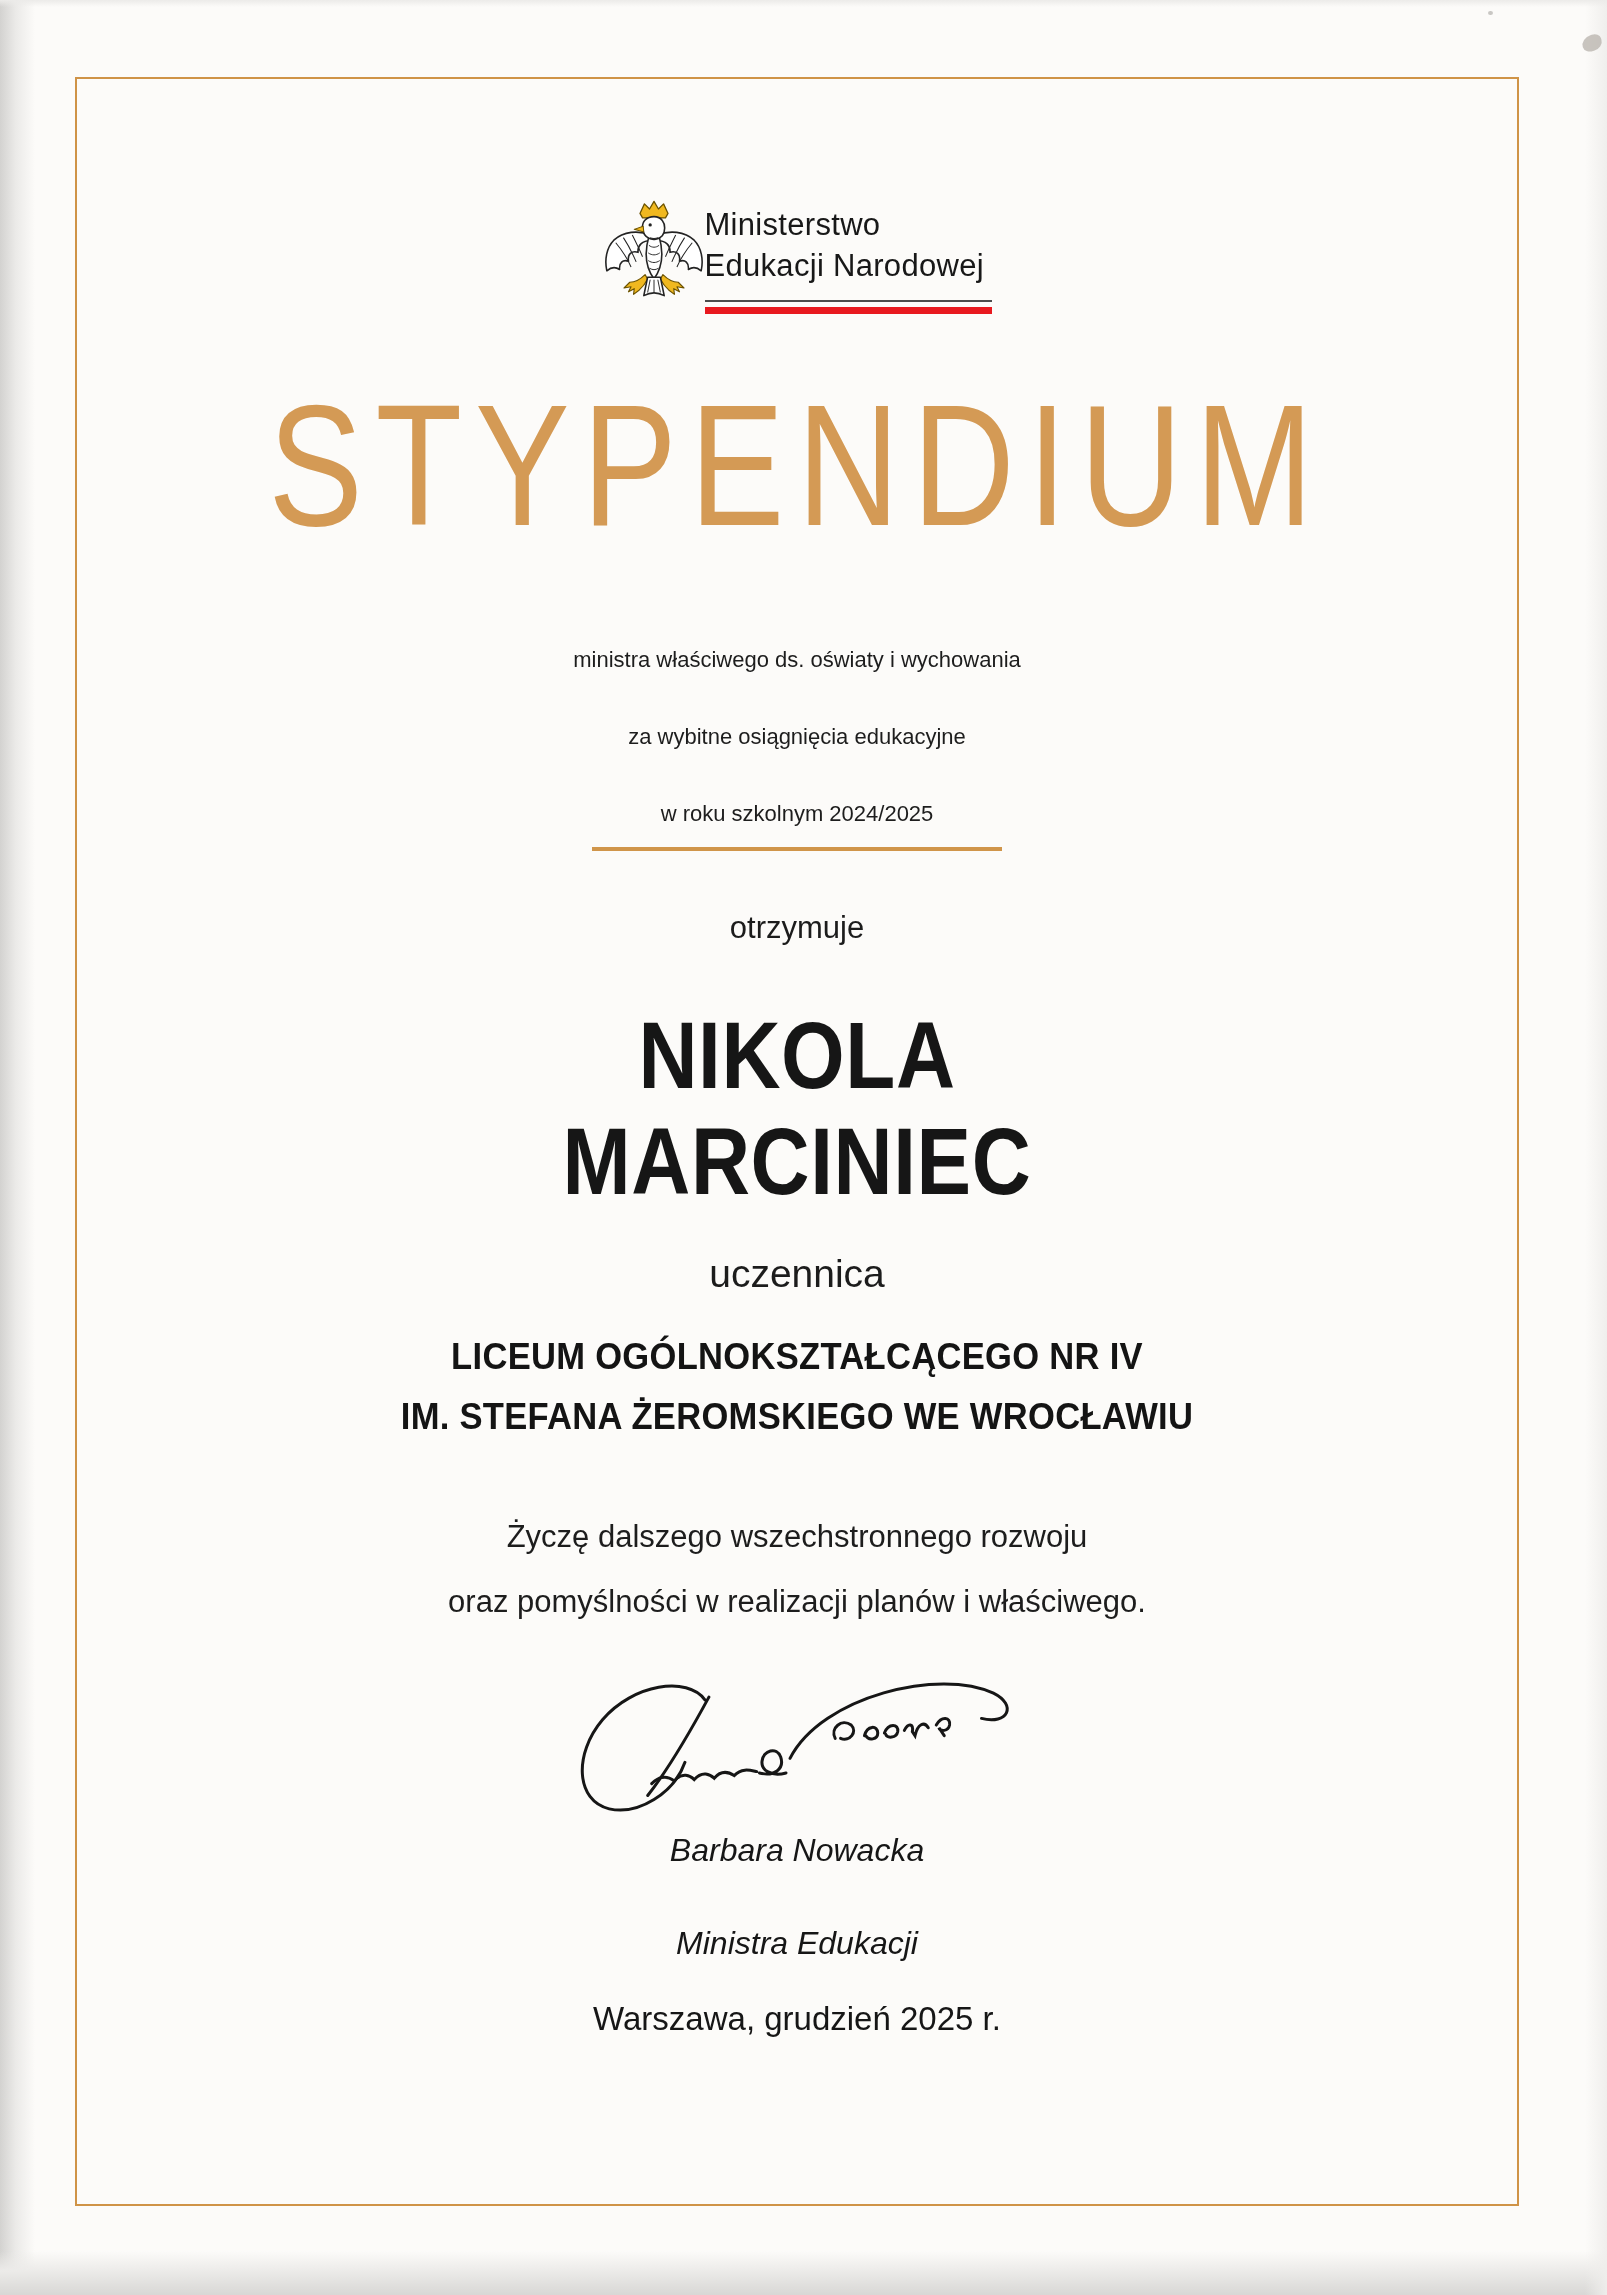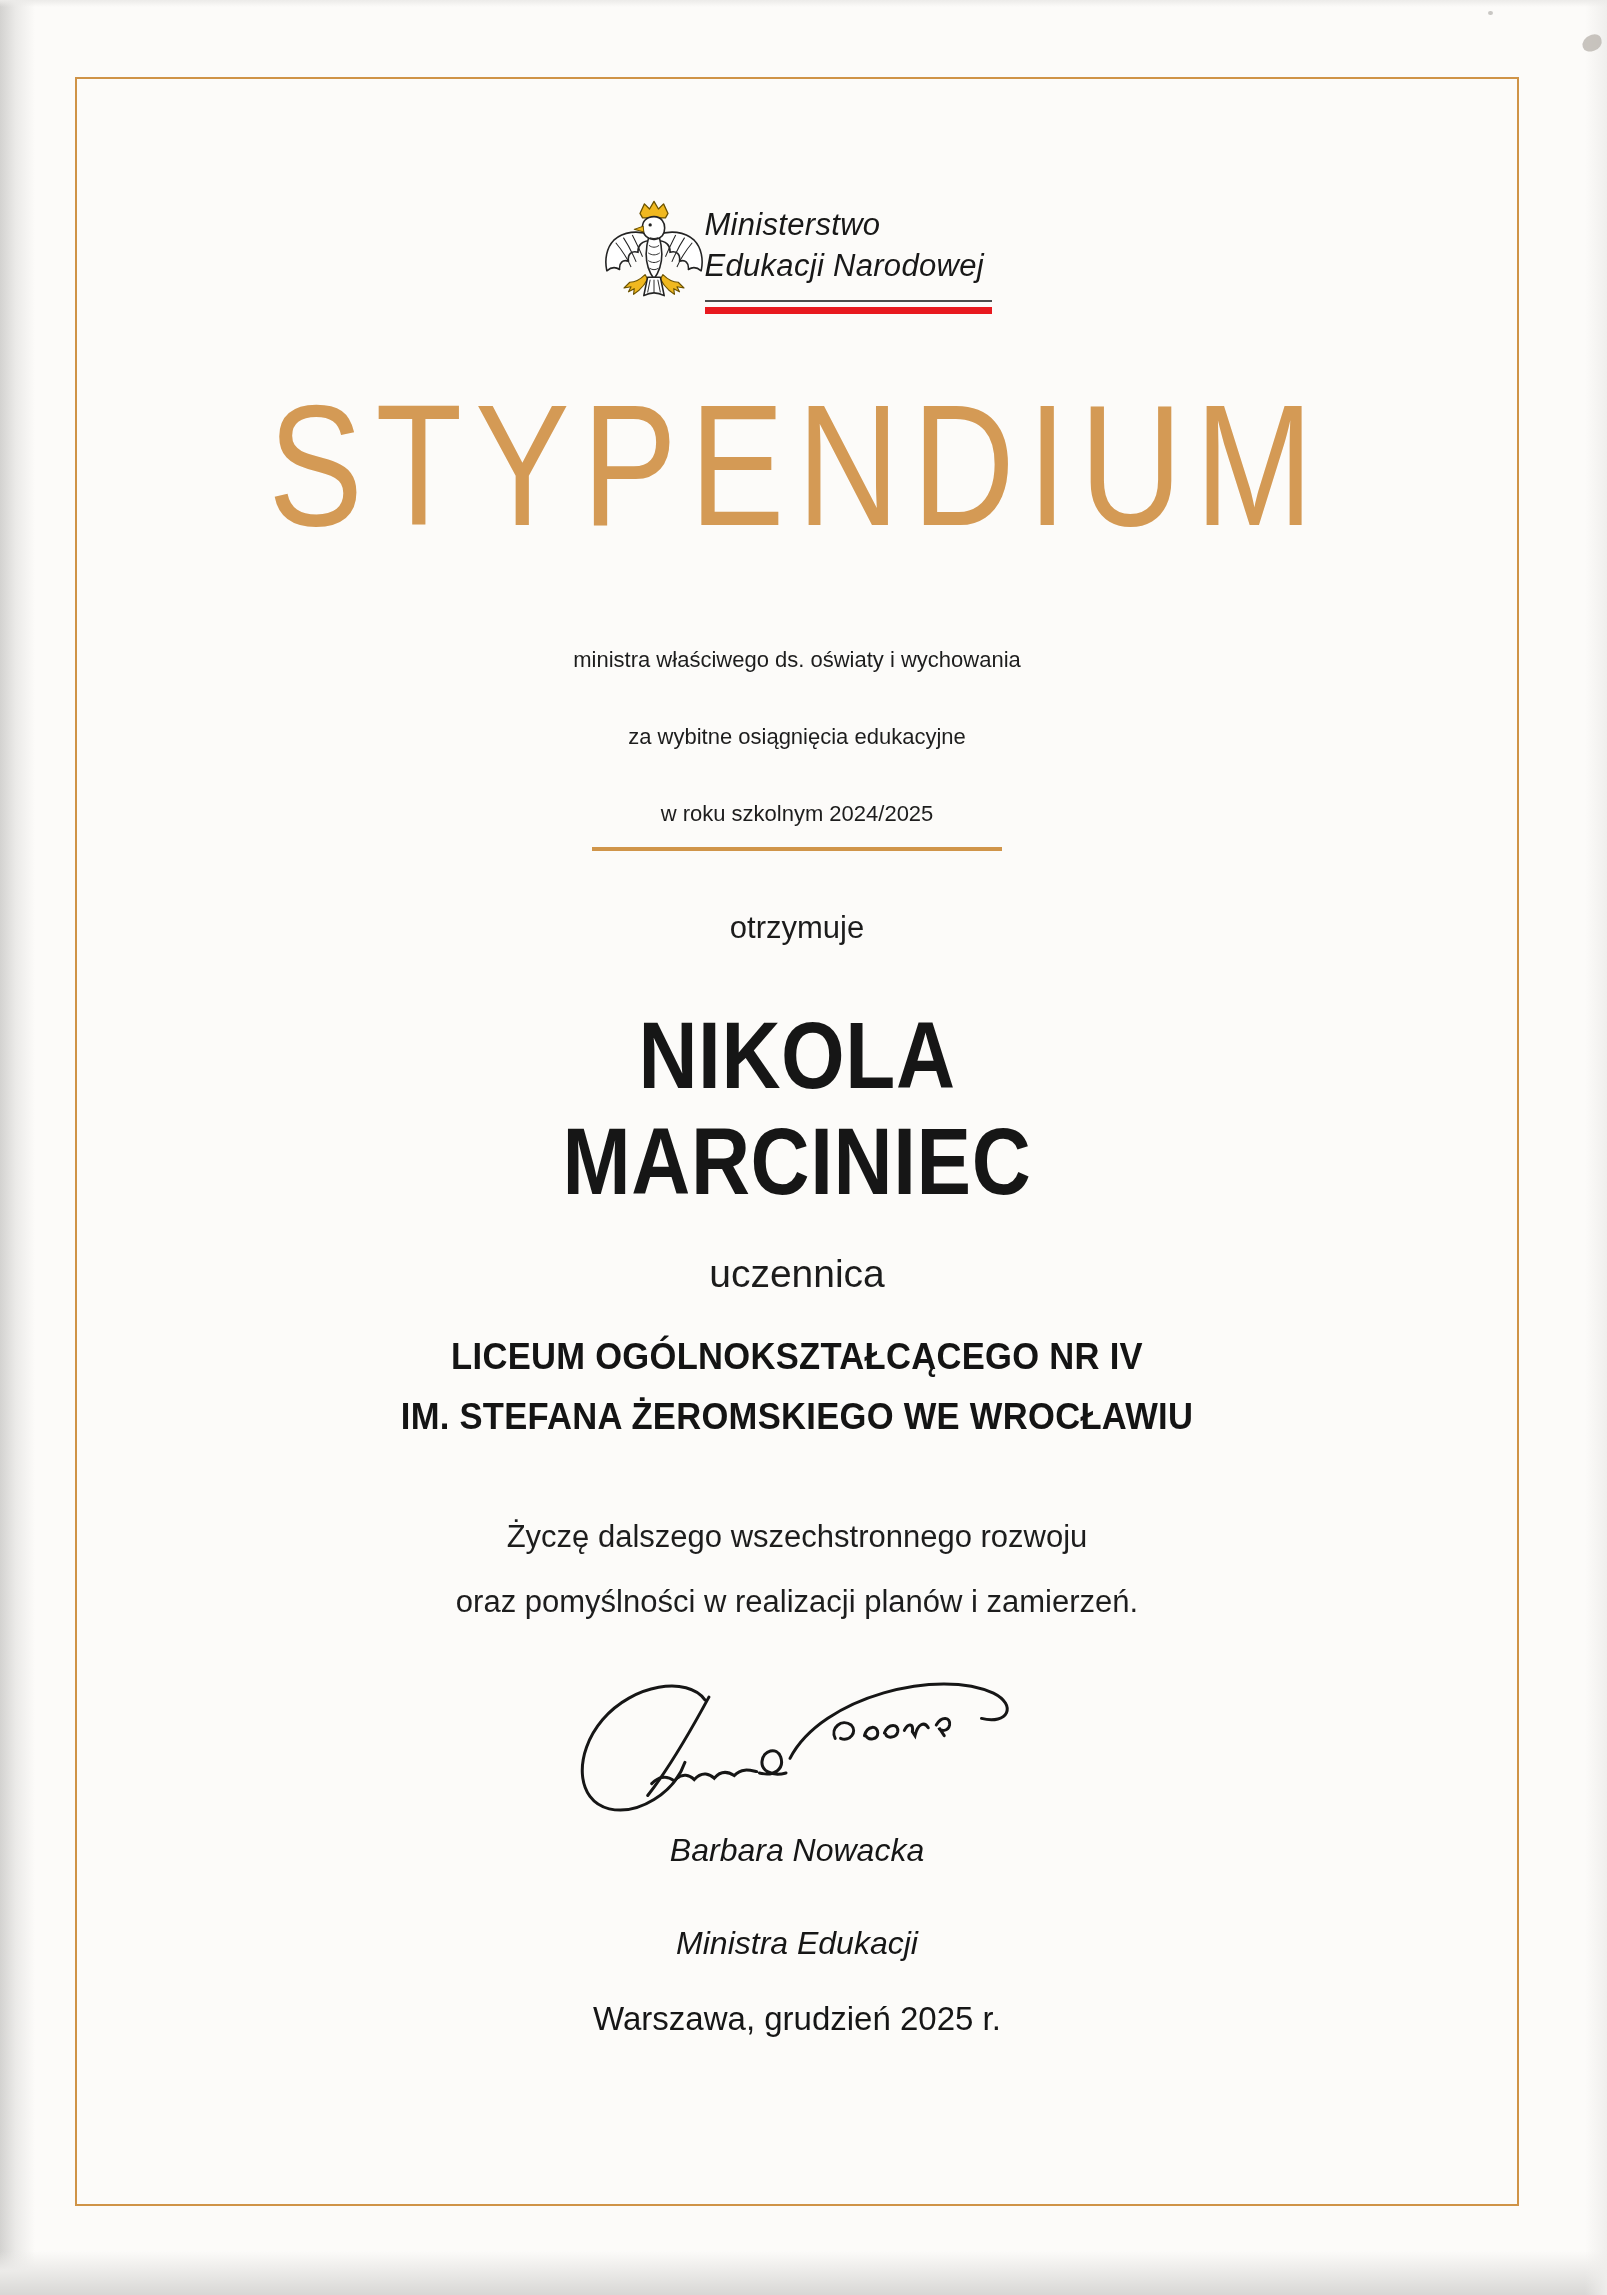--- a/index.html
+++ b/index.html
@@ -25,21 +25,21 @@
 
   
   .frame{position:absolute;left:75px;top:77px;width:1444px;height:2129px;
     border:2px solid #cf9347;box-sizing:border-box;}
 
   
   .content{position:absolute;left:75px;top:77px;width:1444px;height:2129px;}
   .content > *{position:absolute;left:0;right:0;text-align:center;}
 
   
-  .emblem{top:120px;display:flex;justify-content:center;align-items:flex-start;font-style:italic;}
+  .emblem{top:120px;display:flex;justify-content:center;align-items:flex-start;}
   .eagle{width:102px;height:117px;flex:0 0 auto;}
   .emblem-right{display:flex;flex-direction:column;align-items:flex-start;padding-top:6.7px;}
   .ministry-line{font-size:31px;line-height:41px;letter-spacing:0.3px;color:#181818;text-align:left;}
   .flag{margin-top:14.6px;width:287px;}
   .flag-white{height:2px;background:#4c4c4c;}
   .flag-red{height:7.3px;background:#e8191f;margin-top:4.7px;}
 
   .cert-title{top:307px;font-size:173px;line-height:163px;font-weight:400;
     color:#d49a55;letter-spacing:0.09em;transform:scaleX(0.82);transform-origin:50% 50%;
     white-space:nowrap;}
@@ -131,21 +131,21 @@
 
     <div class="role">uczennica</div>
 
     <div class="school">
       <div>LICEUM OGÓLNOKSZTAŁCĄCEGO NR IV</div>
       <div>IM. STEFANA ŻEROMSKIEGO WE WROCŁAWIU</div>
     </div>
 
     <div class="wishes">
       <div>Życzę dalszego wszechstronnego rozwoju</div>
-      <div>oraz pomyślności w realizacji planów i zamierzeń.</div>
+      <div>oraz pomyślności w realizacji planów i właściwego.</div>
     </div>
 
     <svg class="sig-svg" viewBox="0 0 740 300" xmlns="http://www.w3.org/2000/svg">
       <g stroke="#161616" stroke-width="4.5" fill="none" stroke-linecap="round">
         <path d="M242 76 C216 40 134 52 88 106 C44 158 48 228 98 240 C142 250 196 216 212 170"></path>
         <path d="M248 72 C222 120 192 174 156 220"></path>
         <path d="M162 202 C176 188 188 192 196 198 C208 184 220 190 226 196 C238 182 250 188 256 194 C268 180 280 186 286 190 C298 178 310 182 320 184"></path>
         <path d="M324 186 C346 192 362 180 356 162 C350 146 330 152 328 168 C326 182 342 192 364 186"></path>
         <path d="M370 164 C418 70 596 28 676 66 C712 84 698 114 658 104"></path>
         <path d="M438 134 C430 118 448 104 462 114 C472 124 460 140 446 134"></path>

